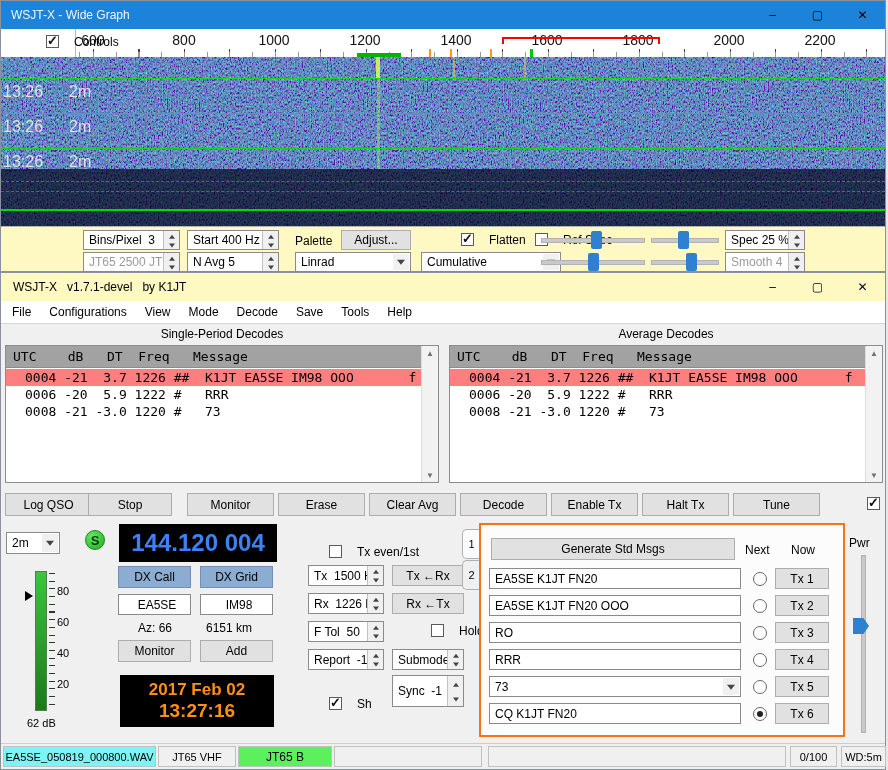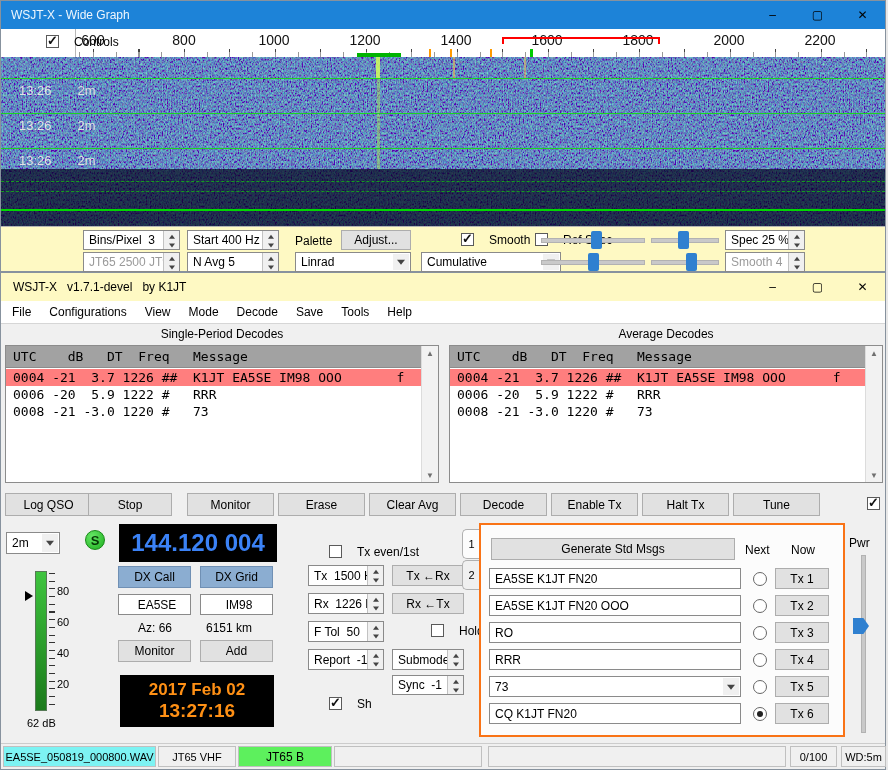--- a/index.html
+++ b/index.html
@@ -42,36 +42,36 @@
   .controls-cell{position:absolute;left:0;top:0;bottom:0;width:74px;border-right:1px solid #b8b8b8;}
   .scale-num{position:absolute;top:3px;transform:translateX(-50%);font-size:14px;color:#111;}
   .ticks-major{position:absolute;left:74px;right:0;top:20px;height:8px;background:repeating-linear-gradient(to right,#444 0 1px,transparent 1px 45.5px);background-position-x:18px;}
   .ticks-minor{position:absolute;left:74px;right:0;top:23px;height:5px;background:repeating-linear-gradient(to right,#999 0 1px,transparent 1px 22.75px);background-position-x:18px;}
   .red-bracket{position:absolute;left:501px;top:8px;width:158px;height:7px;border-top:2px solid #f00;border-left:2px solid #f00;border-right:2px solid #f00;box-sizing:border-box;}
   .tx-mark{position:absolute;left:356px;top:24px;width:44px;height:4px;background:#00b400;}
   .tick-orange{position:absolute;top:20px;width:2px;height:8px;background:#ff9a00;}
   .tick-green{position:absolute;top:20px;width:3px;height:8px;background:#00cc00;}
   .waterfall{position:absolute;left:0;right:0;top:56px;height:169px;background:#03103c;overflow:hidden;}
   .wf-line{position:absolute;left:0;right:0;height:1px;background:#17d817;opacity:.95;}
-  .wf-ts{position:absolute;left:18px;color:#e2e2e2;font-size:13px;display:flex;}
+  .wf-ts{position:absolute;left:2px;color:#e2e2e2;font-size:16px;display:flex;}
   .wf-ts .band{margin-left:26px;}
   .wf-trace{position:absolute;}
   .wf-bottom{position:absolute;left:0;right:0;top:112px;bottom:0;background:rgba(0,2,24,.68);}
   .wf-dash{position:absolute;left:0;right:0;height:0;border-top:1px dashed #12b812;opacity:.8;}
   .wf-solid{position:absolute;left:0;right:0;height:2px;background:#00d800;}
   .wg-panel{position:absolute;left:0;right:0;top:225px;bottom:0;background:#fef9c3;border-top:1px solid #b5b5b5;}
   
   .menubar{position:absolute;left:0;right:0;top:28px;height:22px;background:#fff;border-bottom:1px solid #d6d6d6;display:flex;align-items:center;padding-left:2px;}
   .menu-item{padding:3px 9px;}
   .decode-box{position:absolute;}
   .gtitle{position:absolute;left:0;right:0;top:0;text-align:center;font-size:12px;}
   .gtable{position:absolute;left:0;right:0;top:18px;bottom:0;background:#fff;border:1px solid #8c8c8c;box-sizing:border-box;}
   .dheader{position:absolute;left:0;right:16px;top:0;height:22px;background:#a2a2a2;border-bottom:1px solid #8c8c8c;box-sizing:border-box;font-family:"DejaVu Sans Mono",monospace;font-size:13px;white-space:pre;display:flex;align-items:center;padding-left:7px;color:#000;}
   .drows{position:absolute;left:0;right:16px;top:23px;bottom:0;overflow:hidden;font-family:"DejaVu Sans Mono",monospace;font-size:13px;line-height:17px;}
-  .drow{white-space:pre;padding-left:7px;}
+  .drow{white-space:pre;padding-left:19px;}
   .drow.hl{background:#ff7e7e;}
   .vscroll{position:absolute;top:0;bottom:0;right:0;width:16px;background:#f2f2f2;border-left:1px solid #dcdcdc;}
   .vscroll .sb{position:absolute;left:0;right:0;height:14px;color:#707070;font-size:8px;display:flex;align-items:center;justify-content:center;}
   .vscroll .sb.up{top:0;}
   .vscroll .sb.dn{bottom:0;}
   .meter{position:absolute;}
   .meter-bar{position:absolute;left:16px;top:2px;width:12px;height:140px;background:linear-gradient(to top,#1b7a1b,#3ec43e);border:1px solid #567a56;box-sizing:border-box;}
   .meter-ptr{position:absolute;left:6px;top:22px;width:0;height:0;border-top:5px solid transparent;border-bottom:5px solid transparent;border-left:8px solid #000;}
   .meter-ticks{position:absolute;left:30px;top:4px;width:6px;height:138px;background:repeating-linear-gradient(to bottom,#333 0 1px,transparent 1px 7.7px);}
   .meter-num{position:absolute;left:38px;font-size:11px;}
@@ -171,21 +171,21 @@
         <span class="txt">Start 400 Hz</span>
         <span class="arrows">
             <i class="up"></i>
             <i class="dn"></i>
           </span>
       </div>
       <span class="lbl" style="left:294px;top:7px;">Palette</span>
       <div class="btn" style="left:340px;top:3px;width:70px;height:20px;">Adjust...</div>
       <div class="check checked" style="left:420px;top:6px;">
         <span class="box"></span>
-        <span>Smooth</span>
+        <span>Flatten</span>
       </div>
       <div class="check" style="left:494px;top:6px;">
         <span class="box"></span>
         <span>Ref Spec</span>
       </div>
       <div class="hslider" style="left:540px;top:3px;width:104px;">
         <span class="handle" style="left:48%"></span>
       </div>
       <div class="hslider" style="left:650px;top:3px;width:68px;">
         <span class="handle" style="left:40%"></span>
@@ -377,21 +377,21 @@
           <i class="dn"></i>
         </span>
     </div>
     <div class="spin" style="left:391px;top:376px;width:72px;height:21px;">
       <span class="txt">Submode B</span>
       <span class="arrows">
           <i class="up"></i>
           <i class="dn"></i>
         </span>
     </div>
-    <div class="spin" style="left:391px;top:402px;width:72px;height:20px;">
+    <div class="spin" style="left:391px;top:402px;width:72px;height:32px;">
       <span class="txt">Sync  -1</span>
       <span class="arrows">
           <i class="up"></i>
           <i class="dn"></i>
         </span>
     </div>
     <div class="check checked" style="left:288px;top:424px;">
       <span class="box"></span>
       <span>Sh</span>
     </div>

